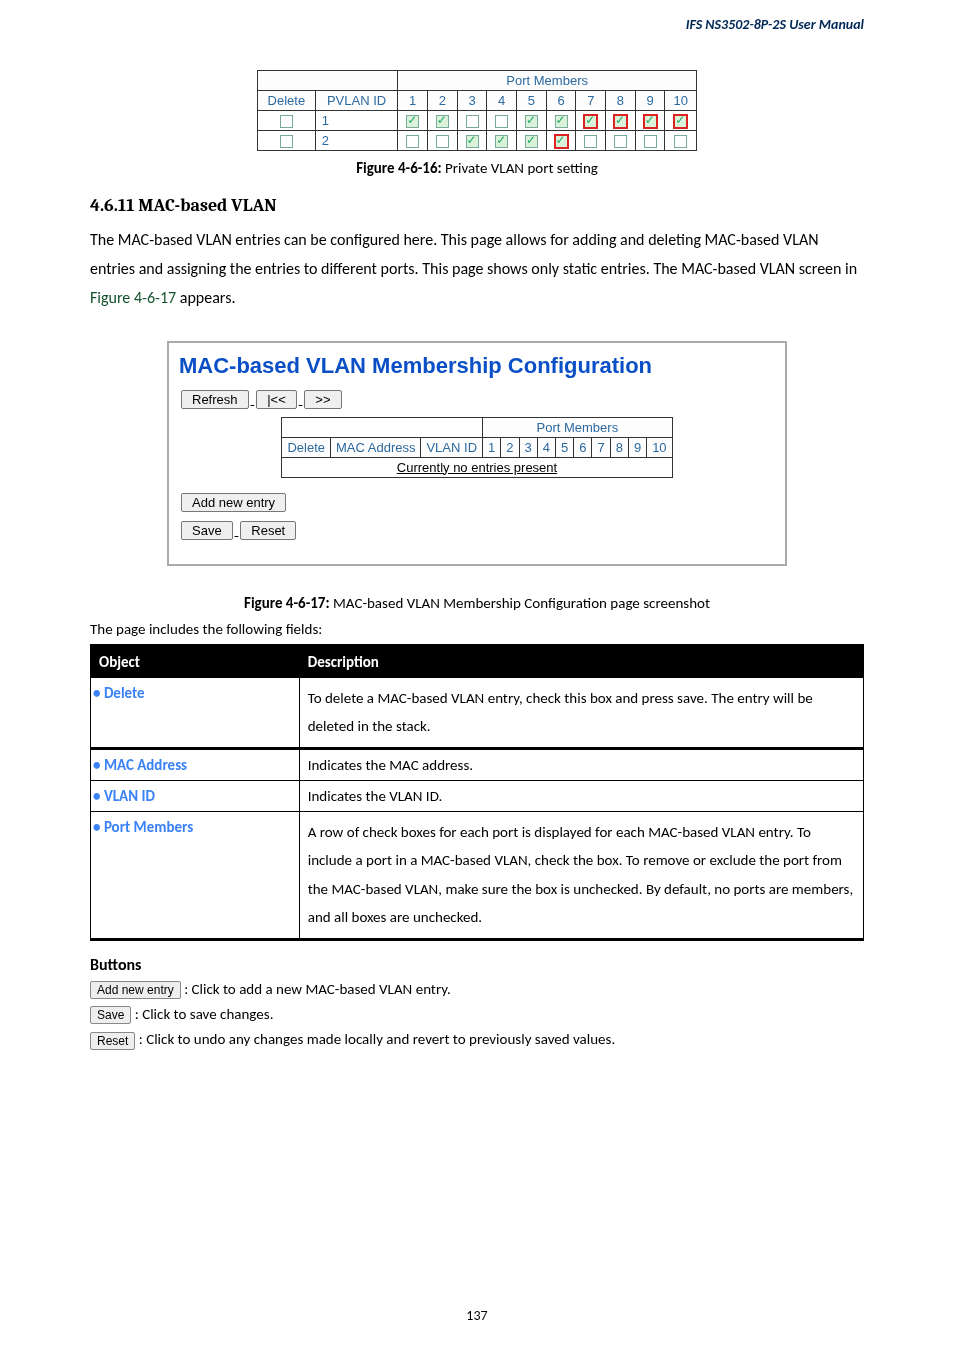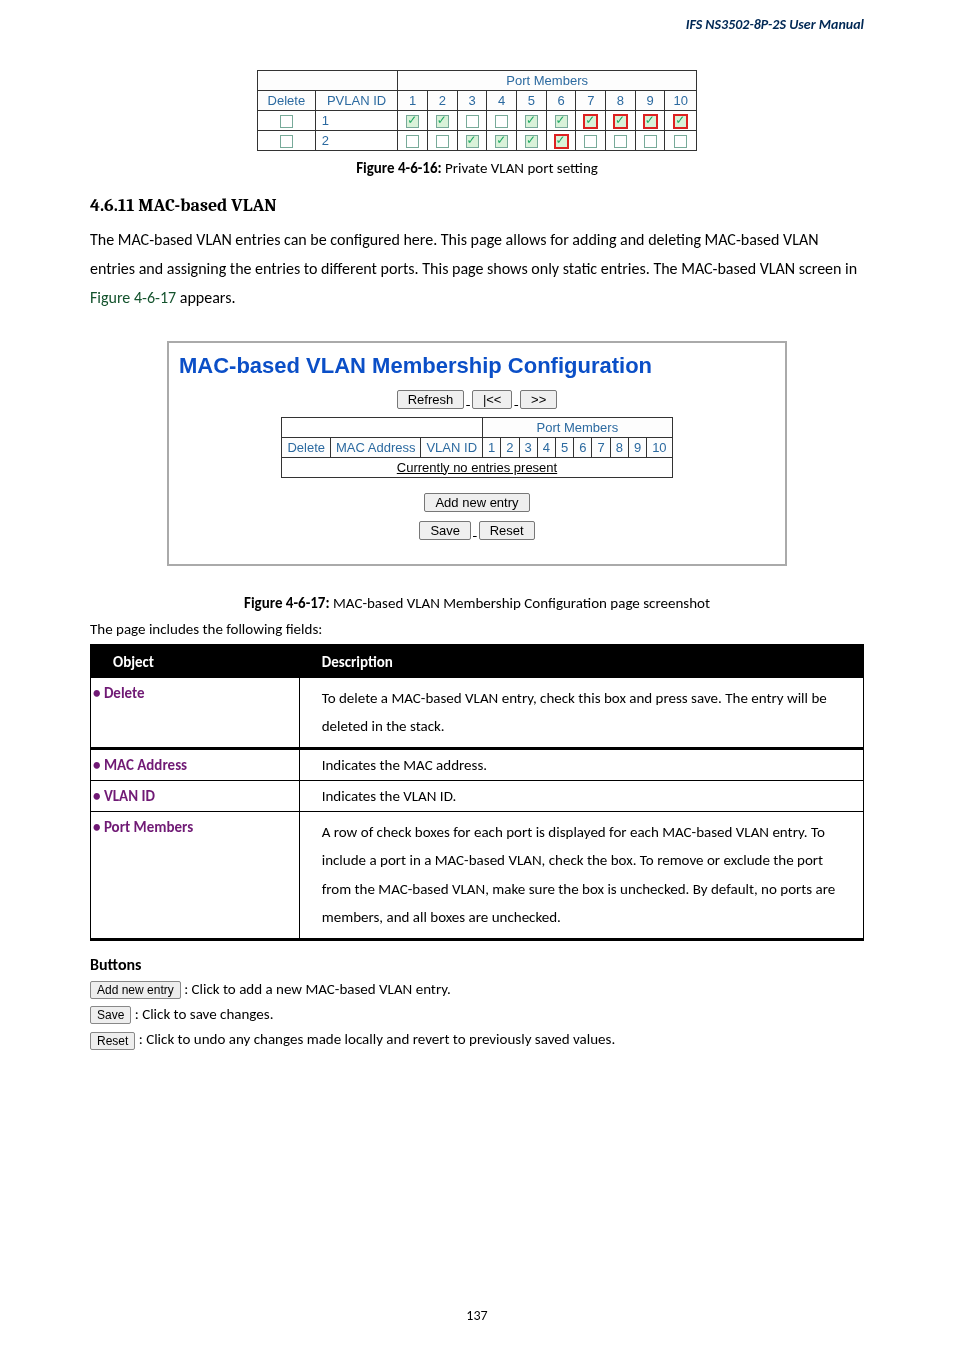--- a/index.html
+++ b/index.html
@@ -15,30 +15,30 @@
   .cb, .cbg { display: inline-block; width: 13px; height: 13px; border: 1px solid #7a9; background: #fff; vertical-align: middle; position: relative; }
   .cbr { outline: 2px solid #d22; outline-offset: -1px; }
   .cbg { background: #d9f2d9; }
   .cbg::after { content: "✓"; position: absolute; top: -3px; left: 0; font-size: 12px; color: #2a6; }
   .caption { text-align: center; font: 15px Calibri, Arial, sans-serif; margin: 8px 0; }
   .h2 { font: bold 18px Cambria, Georgia, serif; color: #000; margin: 18px 0 10px; }
   .body { font: 16px Calibri, Arial, sans-serif; color: #000; line-height: 1.8; margin: 0; }
   .link { color: #14532d; }
   .panel { border: 2px solid #aaa; margin: 28px auto; padding: 8px 10px 16px; width: 620px; }
   .ptitle { font: bold 22px Arial, sans-serif; color: #0b4fc7; text-align: left; margin: 2px 0 10px; }
-  .btnrow { text-align: center; margin: 4px 0 8px; text-decoration: underline; }
+  .btnrow { margin: 4px 0 8px; text-decoration: underline; }
   .vbtn { display: inline-block; border: 1px solid #777; background: #efefef; font: 13px Tahoma, Arial, sans-serif; padding: 1px 10px; margin: 0 2px; border-radius: 2px; }
   .subtbl { border-collapse: collapse; margin: 0 auto; }
   .subtbl th, .subtbl td { border: 1px solid #333; font: 13px Tahoma, Arial, sans-serif; padding: 2px 5px; }
   .bodyp { font: 15px Calibri, Arial, sans-serif; margin: 0 0 6px; }
   .obj { width: 100%; border-collapse: collapse; }
-  .obj td, .obj th { border: 1px solid #000; vertical-align: top; padding: 6px 22px; font: 15px Calibri, Arial, sans-serif; }
+  .obj td, .obj th { border: 1px solid #000; vertical-align: top; padding: 6px 8px; font: 15px Calibri, Arial, sans-serif; }
   .obj thead th { background: #000; color: #fff; text-align: left; font-weight: bold; border-top: 3px solid #000; }
   .obj thead th:first-child { width: 27%; }
-  .objh { color: #701a75; font-weight: bold; }
+  .objh { color: #3b82f6; font-weight: bold; }
   .obj .bul { padding-left: 2px; }
   .btnsh { font: bold 16px Calibri, Arial, sans-serif; margin: 14px 0 4px; }
   .inline-btn { display: inline-block; border: 1px solid #888; background: #eee; font: 12px Tahoma, Arial, sans-serif; padding: 1px 6px; border-radius: 2px; vertical-align: middle; }
   .bline { font: 15px Calibri, Arial, sans-serif; margin: 6px 0; }
   .pgnum { position: absolute; bottom: 26px; left: 50%; transform: translateX(-50%); font: 14px Calibri, Arial, sans-serif; }
   .toprow td { border-bottom: 3px solid #000; }
 </style>
 </head>
 <body>
 

